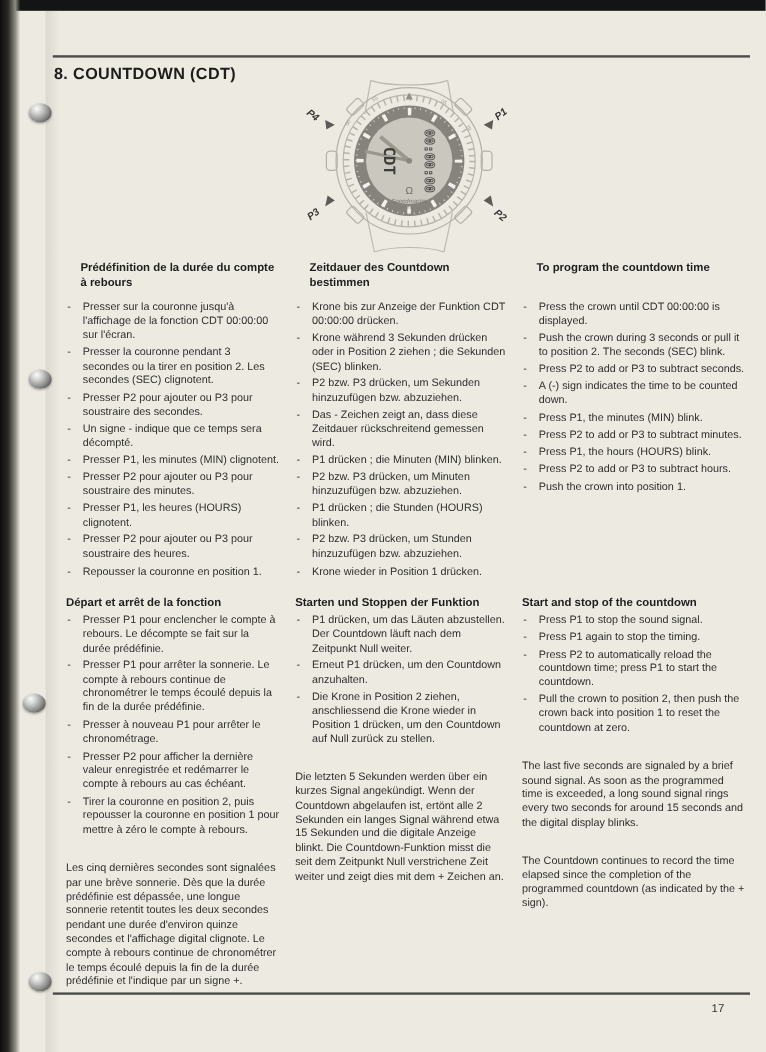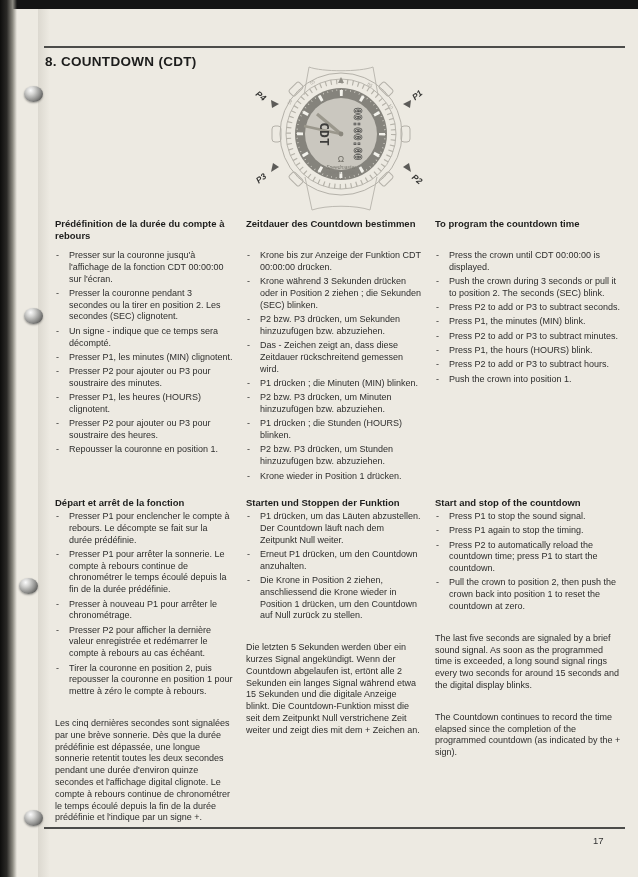--- a/index.html
+++ b/index.html
@@ -29,21 +29,21 @@
   .doc-title { position:absolute; top:54px; left:45px; font-size:13.5px; font-weight:bold;
                letter-spacing:0.3px; color:#1d1d1c; }
   .page-num  { position:absolute; top:835px; left:593px; font-size:9.5px; color:#333; }
 
   .watch { position:absolute; left:246px; top:64px; width:190px; height:148px; }
 
   .cols { position:absolute; left:55px; top:218px; width:566px;
           display:grid; grid-template-columns:178px 176px 186px; column-gap:13px; }
   .colhead { font-size:9.5px; font-weight:bold; line-height:12px; color:#1e1e1d; }
   .sec1 { height:279px; }
-  .sec1 .colhead { min-height:24px; margin-bottom:8px; }
+  .sec1 .colhead { min-height:24px; margin-bottom:8px;margin-left:12px; }
   .sec2 .colhead { margin-bottom:2px; }
   ul.bullets { list-style:none; }
   li.bullet { position:relative; padding-left:14px; font-size:9px; line-height:11.8px;
               margin-bottom:2.5px; color:#2e2e2d; }
   li.bullet::before { content:"-"; position:absolute; left:1px; top:0; }
   .para { font-size:9px; line-height:11.8px; margin-top:20px; color:#2e2e2d; }
 </style>
 </head>
 <body>
 
@@ -124,20 +124,21 @@
 
 <div class="cols">
 
   <div class="col">
     <div class="sec sec1">
       <h3 class="colhead">Prédéfinition de la durée du compte à rebours</h3>
       <ul class="bullets">
 
       <li class="bullet"><span>Presser sur la couronne jusqu'à l'affichage de la fonction CDT 00:00:00 sur l'écran.</span></li>
           <li class="bullet"><span>Presser la couronne pendant 3 secondes ou la tirer en position 2. Les secondes (SEC) clignotent.</span></li>
+          <li class="bullet"><span>Presser P2 pour ajouter ou P3 pour soustraire des secondes.</span></li>
           <li class="bullet"><span>Un signe - indique que ce temps sera décompté.</span></li>
           <li class="bullet"><span>Presser P1, les minutes (MIN) clignotent.</span></li>
           <li class="bullet"><span>Presser P2 pour ajouter ou P3 pour soustraire des minutes.</span></li>
           <li class="bullet"><span>Presser P1, les heures (HOURS) clignotent.</span></li>
           <li class="bullet"><span>Presser P2 pour ajouter ou P3 pour soustraire des heures.</span></li>
           <li class="bullet"><span>Repousser la couronne en position 1.</span></li>
         </ul>
     </div>
     <div class="sec sec2">
       <h3 class="colhead">Départ et arrêt de la fonction</h3>
@@ -188,20 +189,21 @@
   </div>
 
   <div class="col">
     <div class="sec sec1">
       <h3 class="colhead">To program the countdown time</h3>
       <ul class="bullets">
 
       <li class="bullet"><span>Press the crown until CDT 00:00:00 is displayed.</span></li>
           <li class="bullet"><span>Push the crown during 3 seconds or pull it to position 2. The seconds (SEC) blink.</span></li>
           <li class="bullet"><span>Press P2 to add or P3 to subtract seconds.</span></li>
+          <li class="bullet"><span>A (-) sign indicates the time to be counted down.</span></li>
           <li class="bullet"><span>Press P1, the minutes (MIN) blink.</span></li>
           <li class="bullet"><span>Press P2 to add or P3 to subtract minutes.</span></li>
           <li class="bullet"><span>Press P1, the hours (HOURS) blink.</span></li>
           <li class="bullet"><span>Press P2 to add or P3 to subtract hours.</span></li>
           <li class="bullet"><span>Push the crown into position 1.</span></li>
         </ul>
     </div>
     <div class="sec sec2">
       <h3 class="colhead">Start and stop of the countdown</h3>
       <ul class="bullets">

